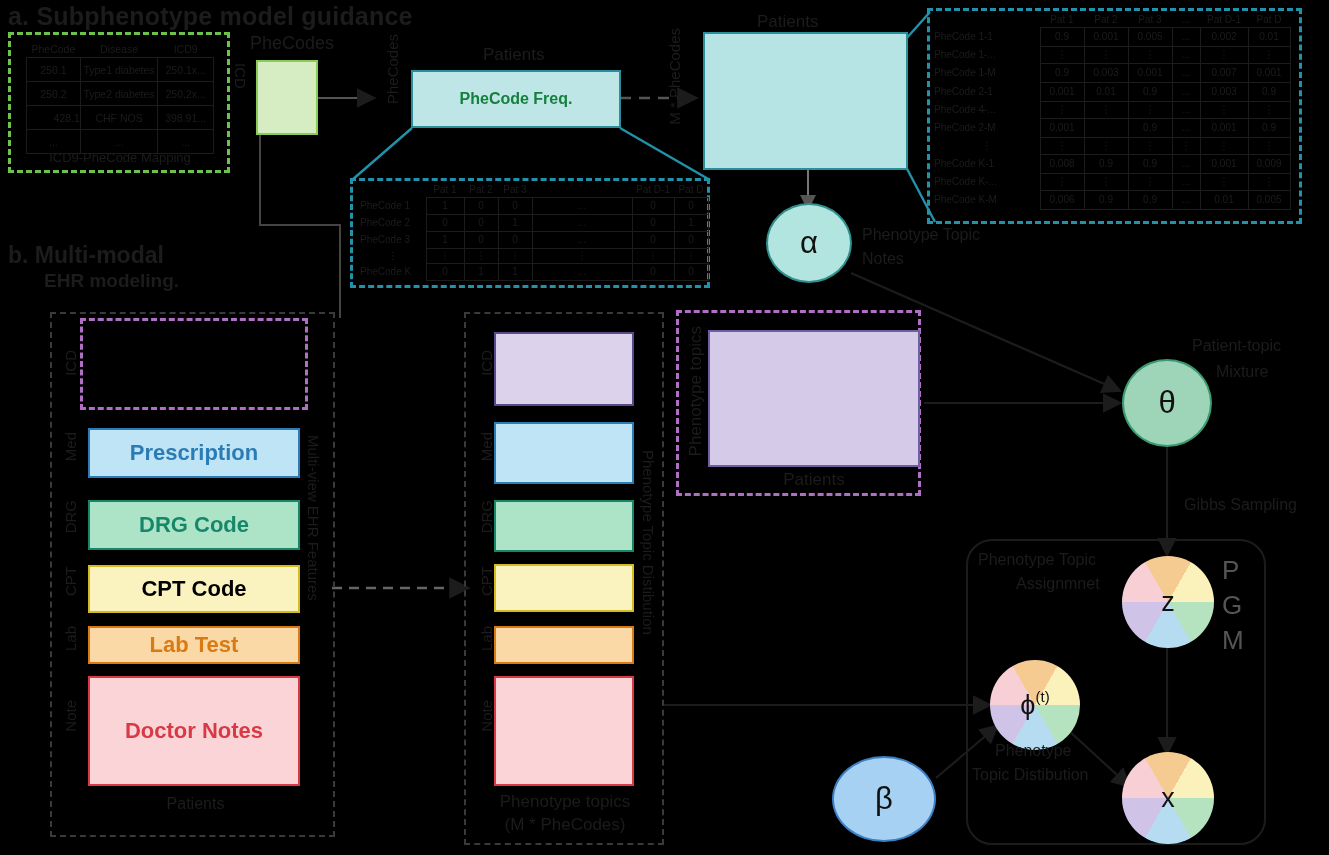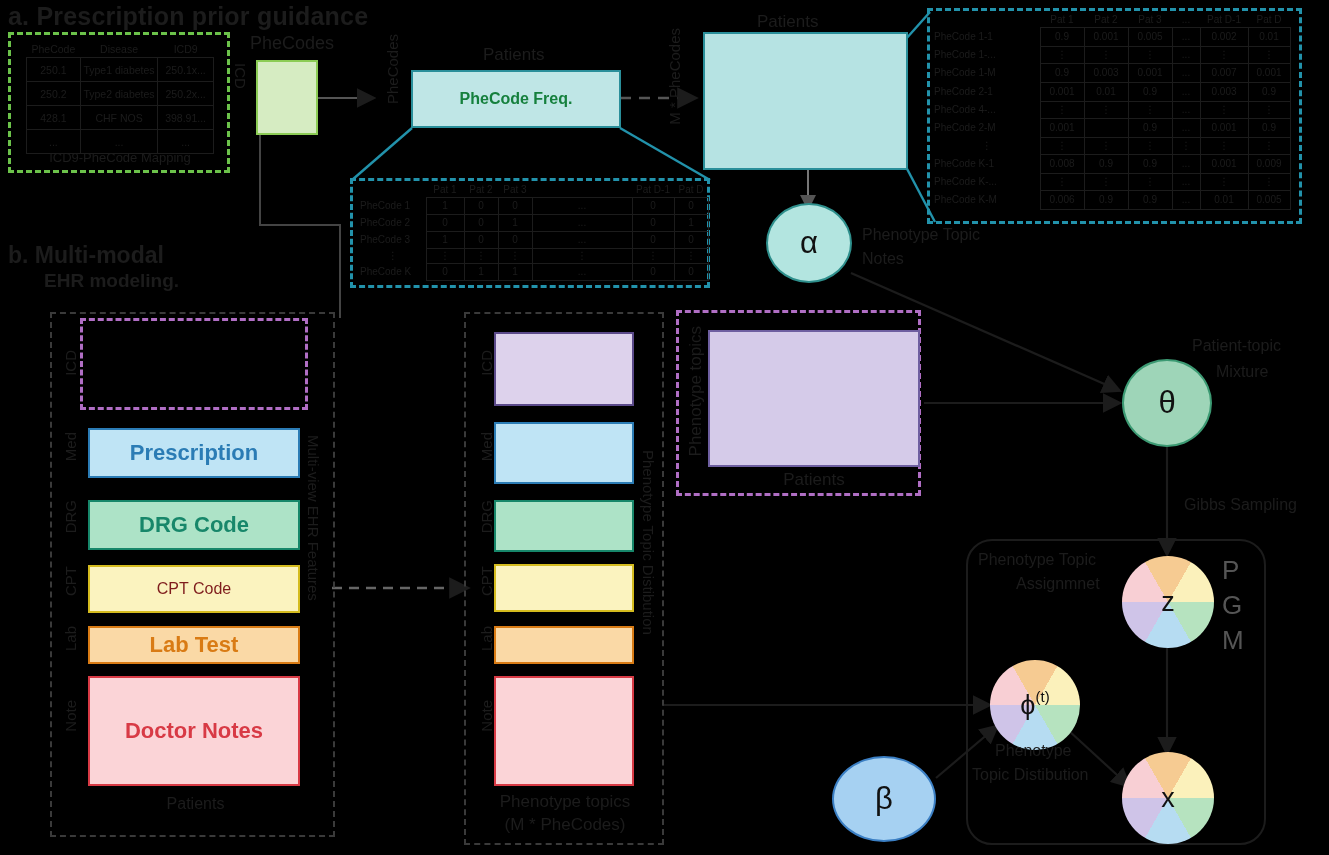--- a/index.html
+++ b/index.html
@@ -55,21 +55,21 @@
 
     <path d="M1167,447 L1167,553" stroke="#1c1c1c" stroke-width="2.2" fill="none" marker-end="url(#ah)"></path>
 
     <path d="M1167,648 L1167,752" stroke="#1c1c1c" stroke-width="2.2" fill="none" marker-end="url(#ah)"></path>
 
     <path d="M936,778 L996,727" stroke="#1c1c1c" stroke-width="2.2" fill="none" marker-end="url(#ah)"></path>
 
     <path d="M1068,730 L1128,785" stroke="#1c1c1c" stroke-width="2.2" fill="none" marker-end="url(#ah)"></path>
   </svg>
 
-  <div class="abs hdr" style="left:8px;top:2px;font-size:25px;letter-spacing:.2px;">a.  Prescription prior guidance</div>
+  <div class="abs hdr" style="left:8px;top:2px;font-size:25px;letter-spacing:.2px;">a.  Subphenotype model guidance</div>
 
   <div class="abs" style="left:8px;top:32px;width:222px;height:141px;border:3px dashed #6cc24a;"></div>
 
   <table class="mx abs" style="left:26px;top:40px;width:188px;font-size:10.5px;">
     <tbody>
         <tr>
       <th class="nob" style="width:54px;height:17px;">PheCode</th>
       <th class="nob" style="width:78px;">Disease</th>
       <th class="nob" style="width:56px;">ICD9</th>
     </tr>
@@ -77,21 +77,21 @@
       <td style="height:23px;">250.1</td>
       <td>Type1 diabetes</td>
       <td>250.1x...</td>
     </tr>
     <tr>
       <td style="height:23px;">250.2</td>
       <td>Type2 diabetes</td>
       <td>250.2x...</td>
     </tr>
     <tr>
-      <td style="height:23px;">428.1</td>
+      <td style="height:23px;text-align:right;">428.1</td>
       <td>CHF NOS</td>
       <td>398.91...</td>
     </tr>
     <tr>
       <td style="height:23px;">...</td>
       <td>...</td>
       <td>...</td>
     </tr>
   </tbody>
     </table>
@@ -299,21 +299,21 @@
 
   <div class="abs" style="left:80px;top:318px;width:228px;height:92px;border:3.4px dashed #b06ec4;"></div>
 
   <div class="abs" style="left:88px;top:428px;width:212px;height:50px;background:#bfe4f5;border:2.2px solid #2b7cb5;display:flex;align-items:center;justify-content:center;">
     <span style="font-size:22px;font-weight:bold;color:#2b7cb5;">Prescription</span>
   </div>
   <div class="abs" style="left:88px;top:500px;width:212px;height:50px;background:#ade3c7;border:2.2px solid #17876a;display:flex;align-items:center;justify-content:center;">
     <span style="font-size:22px;font-weight:bold;color:#17876a;">DRG Code</span>
   </div>
   <div class="abs" style="left:88px;top:565px;width:212px;height:48px;background:#fbf3bf;border:2.2px solid #d4bb1e;display:flex;align-items:center;justify-content:center;">
-    <span style="font-size:16px;font-weight:normal;color:#7f1d1d;">CPT Code</span>
+    <span style="font-size:22px;font-weight:bold;color:#000000;">CPT Code</span>
   </div>
   <div class="abs" style="left:88px;top:626px;width:212px;height:38px;background:#fad9a6;border:2.2px solid #d97b14;display:flex;align-items:center;justify-content:center;">
     <span style="font-size:22px;font-weight:bold;color:#d97b14;">Lab Test</span>
   </div>
   <div class="abs" style="left:88px;top:676px;width:212px;height:110px;background:#fbd4d7;border:2.2px solid #d83a45;display:flex;align-items:center;justify-content:center;">
     <span style="font-size:22px;font-weight:bold;color:#d83a45;">Doctor Notes</span>
   </div>
 
   <div class="abs" style="left:464px;top:312px;width:200px;height:533px;border:2.6px dashed #3a3a3a;"></div>
   <div class="abs lbl vert" style="left:640px;top:450px;font-size:15px;">Phenotype Topic Distibution</div>

